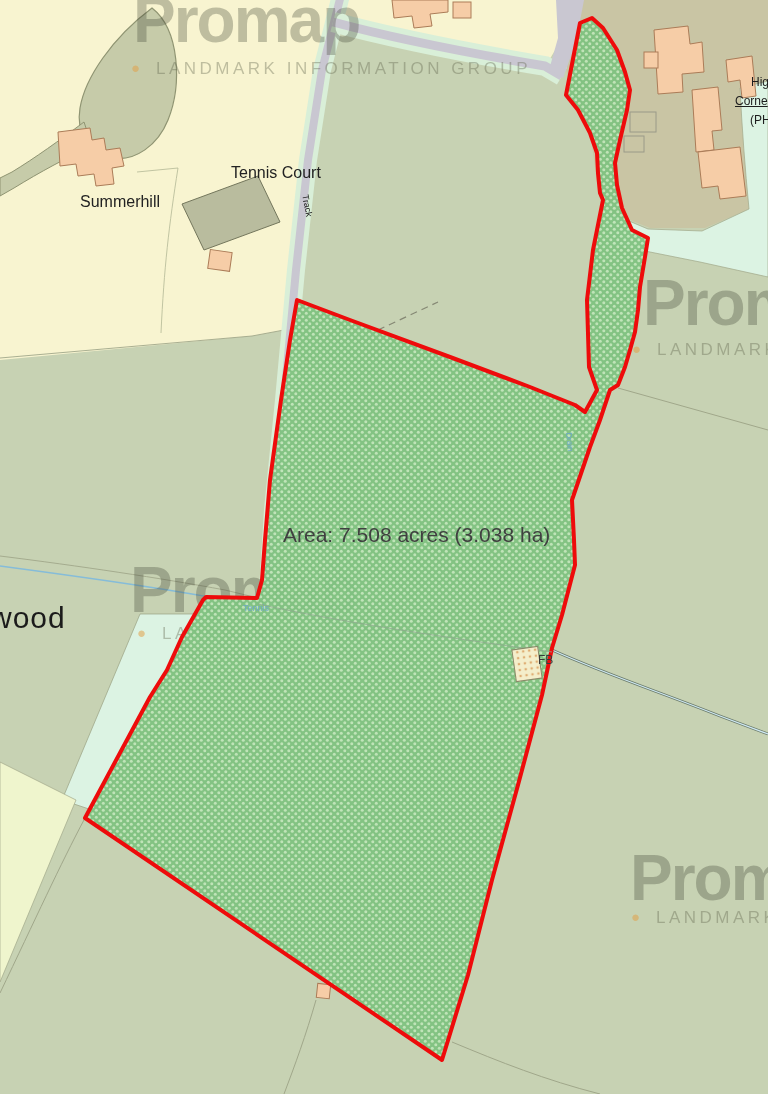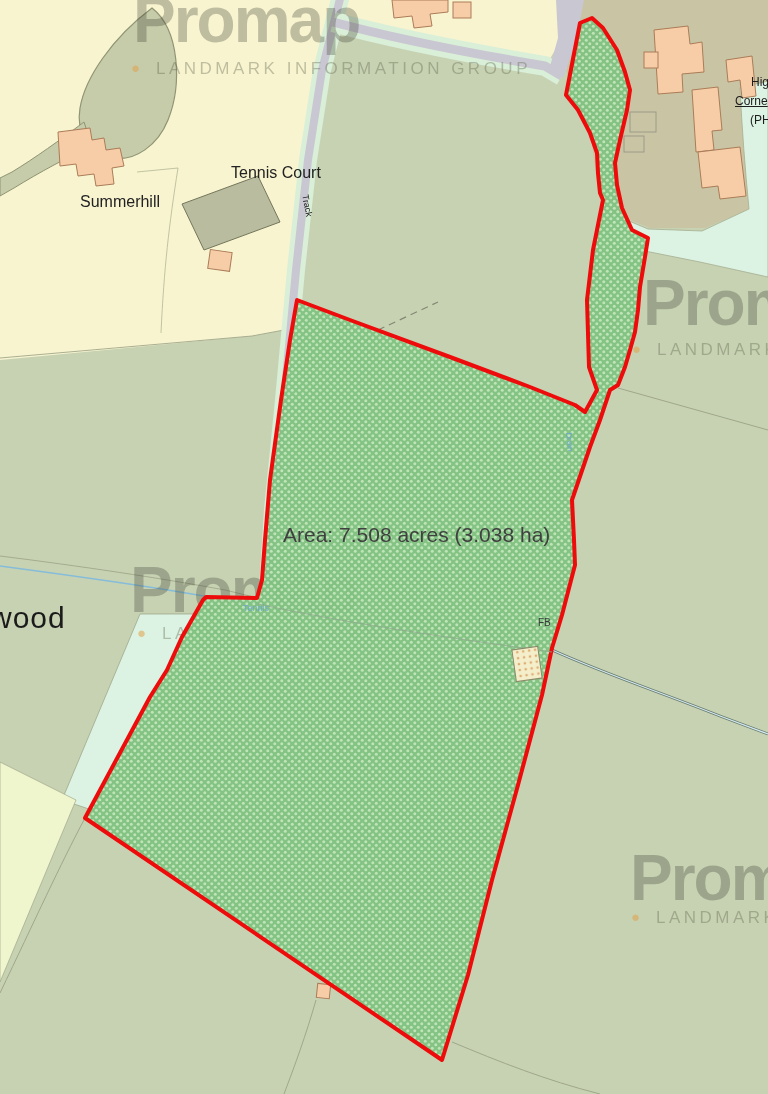--- a/index.html
+++ b/index.html
@@ -4,21 +4,21 @@
 <style>
   html,body{margin:0;padding:0;background:#c7d2b3;}
   #stage{position:relative;width:768px;height:1094px;overflow:hidden;
          font-family:"Liberation Sans",sans-serif;}
   #mapsvg{position:absolute;left:0;top:0;}
   .lbl{position:absolute;color:#222;white-space:nowrap;line-height:1;}
   .lbl-small{font-size:16px;}
   .lbl-place{font-size:12px;color:#1d1d1d;}
   .lbl-wood{font-size:30px;color:#1b1b1b;letter-spacing:1px;}
   .lbl-area{font-size:21px;color:#404040;}
-  .lbl-tiny{font-size:10px;color:#3a3a3a;}
+  .lbl-tiny{font-size:12px;color:#3a3a3a;margin-top:36px;}
   .lbl-water{color:#6aa4d0;font-size:9px;}
   .wm-brand{font-family:"Liberation Sans",sans-serif;font-weight:bold;font-size:64px;
             letter-spacing:-2px;fill:#3c4030;opacity:.30;}
   .wm-tag{font-family:"Liberation Sans",sans-serif;font-size:17px;letter-spacing:3.5px;
           fill:#62664e;opacity:.38;}
   .wm-dot{font-size:15px;fill:#e2a24b;opacity:.55;}
 </style>
 </head>
 <body>
 

